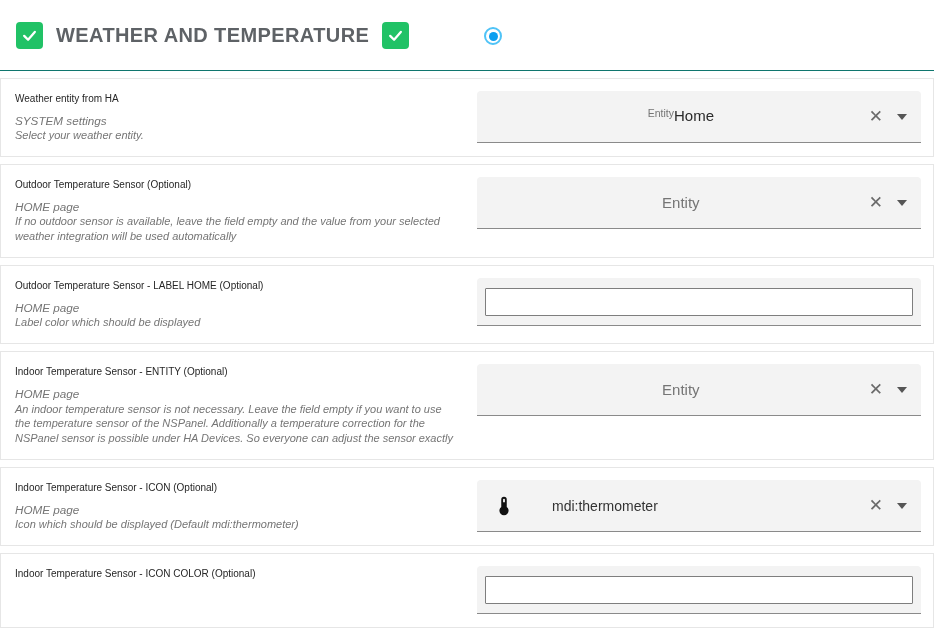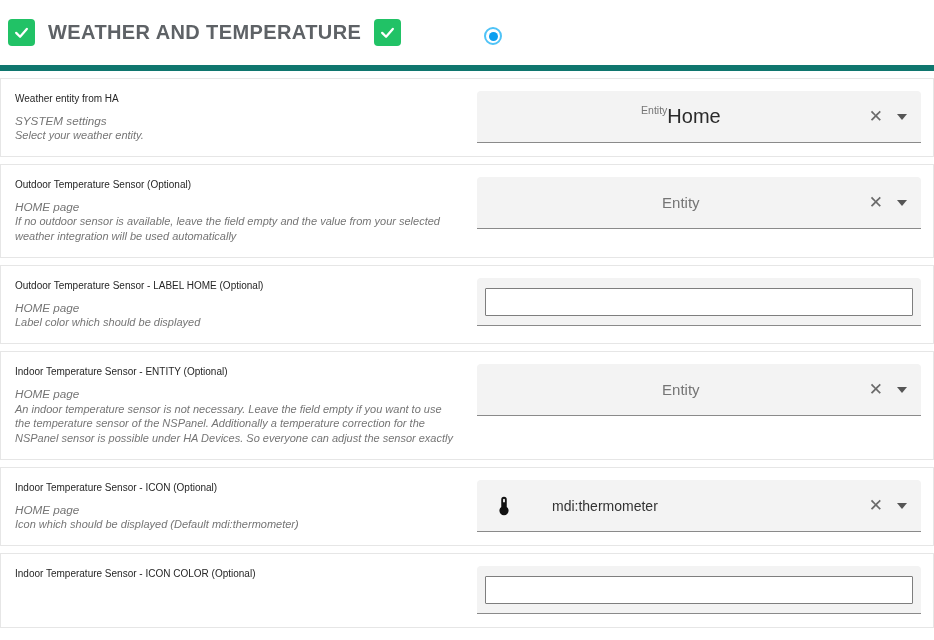--- a/index.html
+++ b/index.html
@@ -1,21 +1,21 @@
 <!DOCTYPE html>
 <html><head>
 <meta charset="utf-8">
 <style>
   * { margin:0; padding:0; box-sizing:border-box; }
   html,body { width:934px; height:640px; overflow:hidden; background:#fff;
     font-family:"Liberation Sans", sans-serif; }
 
   
   .header { position:relative; height:71px; display:flex; align-items:center;
-    padding:0 8px; border-bottom:6px solid #0f766e; background:#fff; }
+    padding:0 16px; border-bottom:1px solid #0f766e; background:#fff; }
   .checkbox { width:27px; height:27px; border-radius:4px; background:var(--green,#21c266);
     display:flex; align-items:center; justify-content:center; flex:0 0 auto; }
   .checkbox svg { width:17px; height:17px; }
   .header-title { font-size:20px; font-weight:bold; color:#5e6266;
     letter-spacing:0.4px; margin:0 13px; white-space:nowrap; }
   .radio { position:absolute; left:484px; top:27px; width:18px; height:18px;
     border-radius:50%; border:2px solid #4fc3f7; display:flex; align-items:center;
     justify-content:center; background:#fff; }
   .radio .dot { width:9px; height:9px; border-radius:50%; background:#0b9ff0; }
 
@@ -28,21 +28,21 @@
   .row-scope { font-size:11.7px; font-style:italic; color:#757575; margin-top:7px; line-height:1.35; }
   .row-desc  { font-size:11px; font-style:italic; color:#757575; line-height:1.35; }
   .row-control { width:444px; flex:0 0 auto; padding-top:0px; }
 
   
   .select-field { height:52px; background:#f3f3f3; border-radius:4px 4px 0 0;
     border-bottom:1px solid #8a8a8a; display:flex; align-items:center;
     padding:0 14px 0 16px; cursor:pointer; }
   .select-grow { flex:1 1 auto; display:flex; flex-direction:row; justify-content:center; overflow:hidden; }
   .select-label { font-size:10.5px; color:#757575; line-height:1.2; }
-  .select-value { font-size:20px; color:#2a2a2a; line-height:1.25; }
+  .select-value { font-size:15px; color:#2a2a2a; line-height:1.25; }
   .select-placeholder { font-size:15px; color:#757575; }
   .select-iconrow { flex:1 1 auto; display:flex; align-items:center; gap:13px; }
   .select-iconrow .mdi-text { font-size:14px; color:#333;margin-left:24px; }
   .thermo-svg { width:22px; height:22px; fill:#111; flex:0 0 auto; }
   .clear-x { font-size:17px; color:#6a6a6a; line-height:1; margin-right:14px; cursor:pointer; }
   .caret { width:0; height:0; border-left:5px solid transparent;
     border-right:5px solid transparent; border-top:6px solid #555; cursor:pointer; }
 
   
   .input-field { height:48px; background:#f3f3f3; border-radius:4px 4px 0 0;

